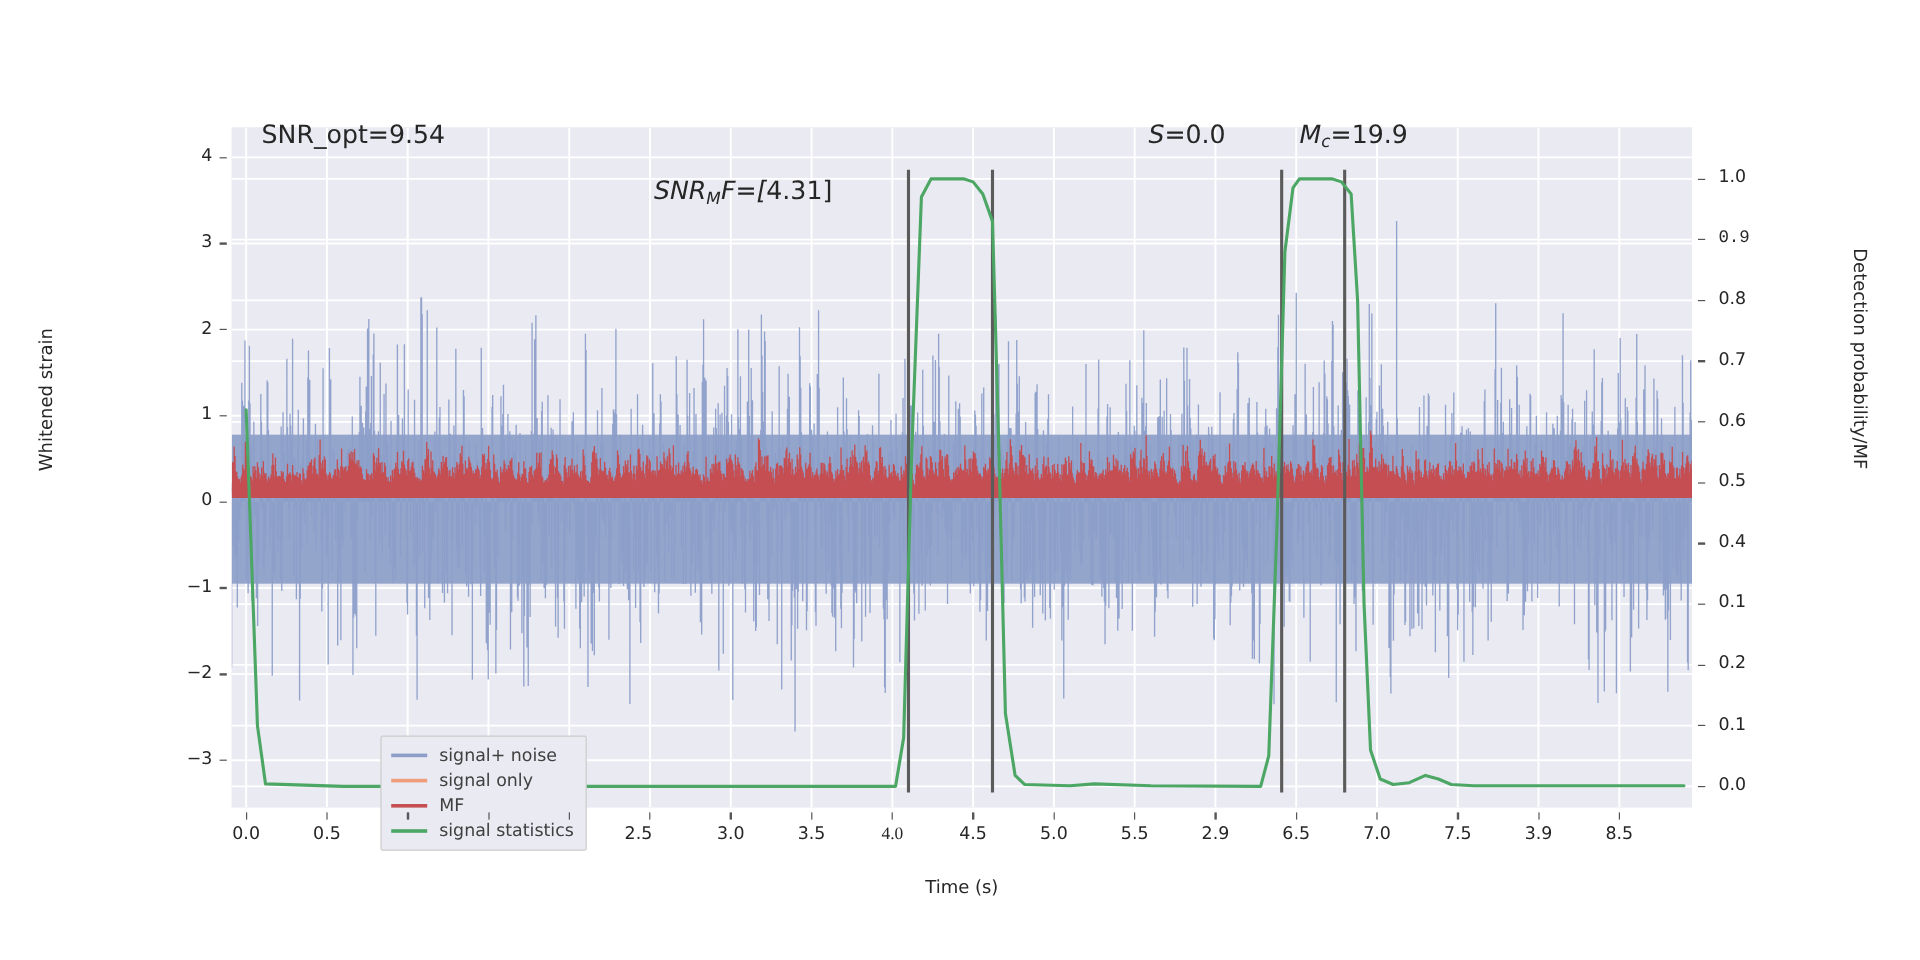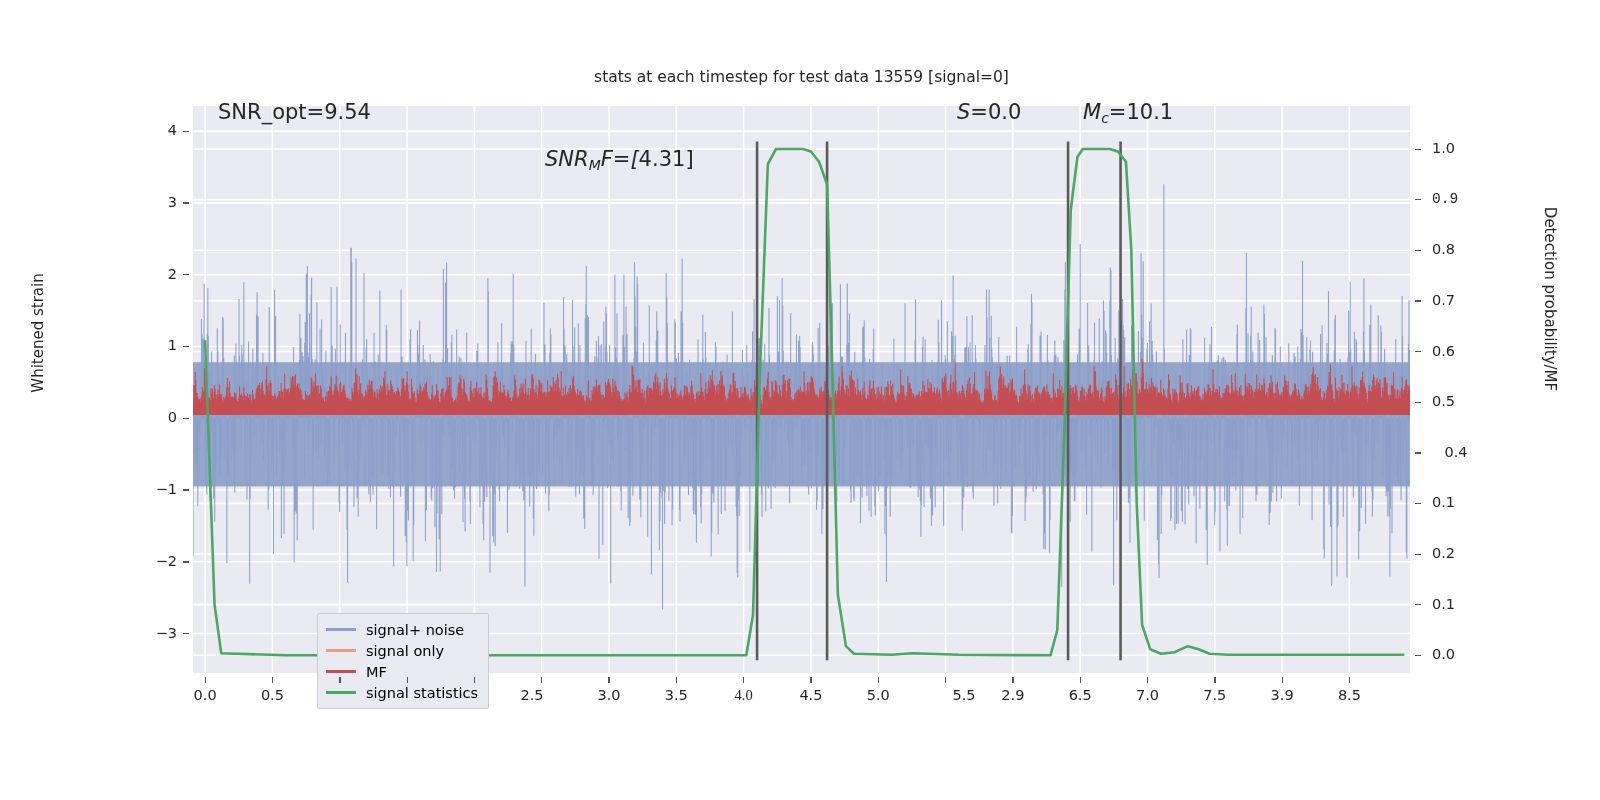--- a/index.html
+++ b/index.html
@@ -44,28 +44,27 @@
                 transform-origin:center;}
   #xlabel{position:absolute;left:193px;top:730px;width:1217px;text-align:center;
           font-size:15px;color:#262626;}
 
   
   #legend{position:absolute;left:317px;top:613px;
           background:#EAEAF2;border:1px solid #cccccc;border-radius:2px;
           padding:5px 10px 5px 8px;}
   .legend-row{display:flex;align-items:center;height:21px;}
   .legend-swatch{width:30px;height:2.6px;margin-right:10px;flex:0 0 30px;}
-  .legend-label{font-size:14.5px;color:#000000;white-space:nowrap;}
+  .legend-label{font-size:14.5px;color:#404040;white-space:nowrap;}
 </style>
 </head>
 <body>
 
 <div id="figure">
 
-  <div id="chart-title">stats at each timestep for test data 13559 [signal=0]</div>
 
   <div id="plot-area">
     <svg id="plot-svg" width="1217" height="567">
       <g id="gridlines">
           <line x1="12.12" y1="0" x2="12.12" y2="567" stroke="#FFFFFF" stroke-width="1.6"></line>
           <line x1="79.43" y1="0" x2="79.43" y2="567" stroke="#FFFFFF" stroke-width="1.6"></line>
           <line x1="146.74" y1="0" x2="146.74" y2="567" stroke="#FFFFFF" stroke-width="1.6"></line>
           <line x1="214.05" y1="0" x2="214.05" y2="567" stroke="#FFFFFF" stroke-width="1.6"></line>
           <line x1="281.36" y1="0" x2="281.36" y2="567" stroke="#FFFFFF" stroke-width="1.6"></line>
           <line x1="348.68" y1="0" x2="348.68" y2="567" stroke="#FFFFFF" stroke-width="1.6"></line>
@@ -123,68 +122,69 @@
         </g>
     </svg>
   </div>
 
   <div id="annot-snropt" class="annot"><span>SNR_opt=</span><span>9.54</span></div>
 
   <div id="annot-snrmf" class="annot"><span>SNR</span><span class="sub">M</span><span>F=[</span><span class="up">4.31</span><span class="up">]</span></div>
 
   <div id="annot-s" class="annot"><span>S</span><span class="up">=</span><span class="up">0.0</span></div>
 
-  <div id="annot-mc" class="annot"><span>M</span><span class="sub">c</span><span class="up">=</span><span class="up">10.1</span></div>
+  <div id="annot-mc" class="annot"><span>M</span><span class="sub">c</span><span class="up">=</span><span class="up">19.9</span></div>
 
   <div id="ticks-left">
       <div class="tick ytick-left" style="left: 137px; top: 122.12px;">4</div>
       <div class="tick ytick-left" style="left: 137px; top: 193.892px;">3</div>
       <div class="tick ytick-left" style="left: 137px; top: 265.665px;">2</div>
       <div class="tick ytick-left" style="left: 137px; top: 337.437px;">1</div>
       <div class="tick ytick-left" style="left: 137px; top: 409.209px;">0</div>
       <div class="tick ytick-left" style="left: 137px; top: 480.981px;">−1</div>
       <div class="tick ytick-left" style="left: 137px; top: 552.753px;">−2</div>
       <div class="tick ytick-left" style="left: 137px; top: 624.525px;">−3</div>
     </div>
   <div id="ticks-right">
       <div class="tick ytick-right" style="left: 1432px; top: 140.031px;">1.0</div>
       <div class="tick ytick-right" style="left: 1432px; top: 190.656px; font-family: Liberation Mono, monospace;">0.9</div>
       <div class="tick ytick-right" style="left: 1432px; top: 241.281px;">0.8</div>
       <div class="tick ytick-right" style="left: 1432px; top: 291.906px;">0.7</div>
       <div class="tick ytick-right" style="left: 1432px; top: 342.531px;">0.6</div>
       <div class="tick ytick-right" style="left: 1432px; top: 393.156px;">0.5</div>
-      <div class="tick ytick-right" style="left: 1432px; top: 443.781px; text-align: center;">0.4</div>
+      <div class="tick ytick-right" style="left: 1432px; top: 443.781px;">0.4</div>
       <div class="tick ytick-right" style="left: 1432px; top: 494.406px;">0.1</div>
       <div class="tick ytick-right" style="left: 1432px; top: 545.031px;">0.2</div>
       <div class="tick ytick-right" style="left: 1432px; top: 595.656px;">0.1</div>
       <div class="tick ytick-right" style="left: 1432px; top: 646.281px;">0.0</div>
     </div>
   <div id="ticks-x">
       <div class="tick xtick" style="left: 175.116px; top: 687px;">0.0</div>
       <div class="tick xtick" style="left: 242.428px; top: 687px;">0.5</div>
       <div class="tick xtick" style="left: 309.74px; top: 687px;">1.0</div>
       <div class="tick xtick" style="left: 377.052px; top: 687px;">1.5</div>
       <div class="tick xtick" style="left: 444.364px; top: 687px;">2.0</div>
       <div class="tick xtick" style="left: 502px; top: 687px;">2.5</div>
       <div class="tick xtick" style="left: 578.988px; top: 687px;">3.0</div>
       <div class="tick xtick" style="left: 646.3px; top: 687px;">3.5</div>
       <div class="tick xtick" style="left: 713.612px; top: 687px; font-family: Liberation Serif, serif;">4.0</div>
       <div class="tick xtick" style="left: 780.924px; top: 687px;">4.5</div>
       <div class="tick xtick" style="left: 848.236px; top: 687px;">5.0</div>
-      <div class="tick xtick" style="left: 915.548px; top: 687px; text-align: right;">5.5</div>
+      <div class="tick xtick" style="left: 915.548px; top: 687px;">5.5</div>
       <div class="tick xtick" style="left: 982.86px; top: 687px;">2.9</div>
       <div class="tick xtick" style="left: 1050.17px; top: 687px;">6.5</div>
       <div class="tick xtick" style="left: 1117.48px; top: 687px;">7.0</div>
       <div class="tick xtick" style="left: 1184.8px; top: 687px;">7.5</div>
       <div class="tick xtick" style="left: 1252.11px; top: 687px;">3.9</div>
       <div class="tick xtick" style="left: 1319.42px; top: 687px;">8.5</div>
     </div>
 
   <div id="ylabel-left">Whitened strain</div>
   <div id="ylabel-right">Detection probability/MF</div>
+  <div id="xlabel">Time (s)</div>
 
   <div id="legend">
       <div class="legend-row">
         <span class="legend-swatch" style="background: rgb(140, 158, 201);"></span>
         <span class="legend-label">signal+ noise</span>
       </div>
       <div class="legend-row">
         <span class="legend-swatch" style="background: rgb(238, 156, 121);"></span>
         <span class="legend-label">signal only</span>
       </div>

